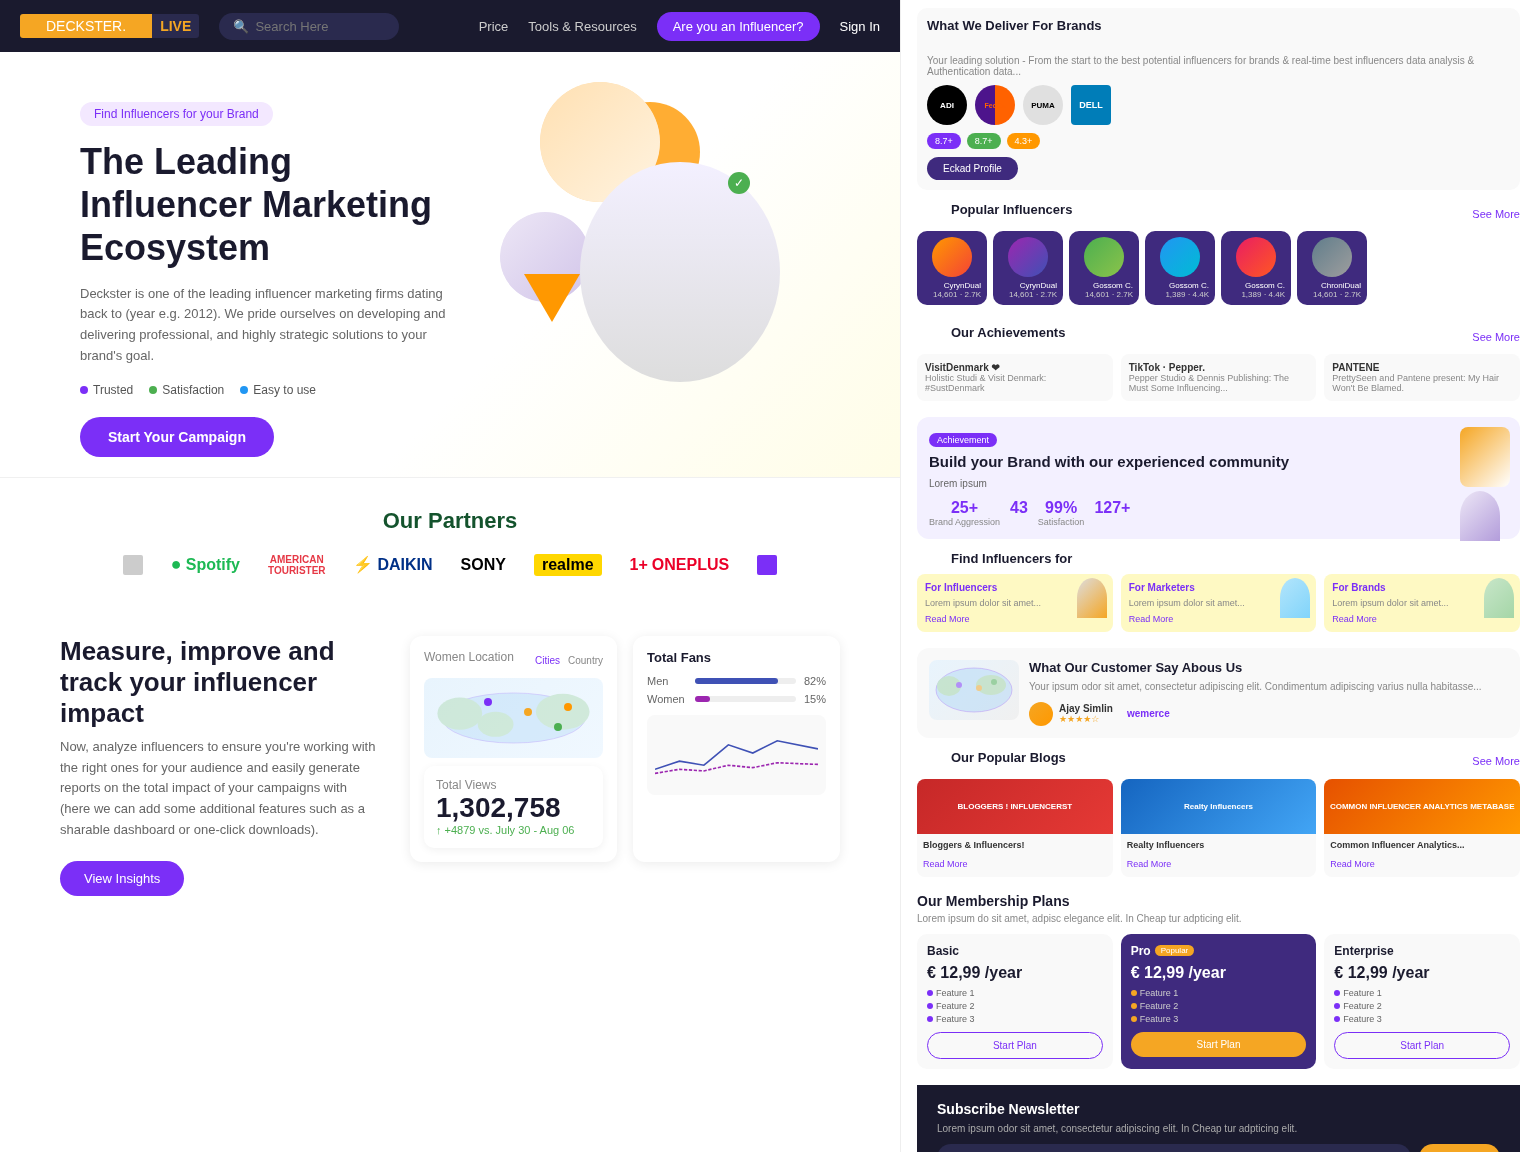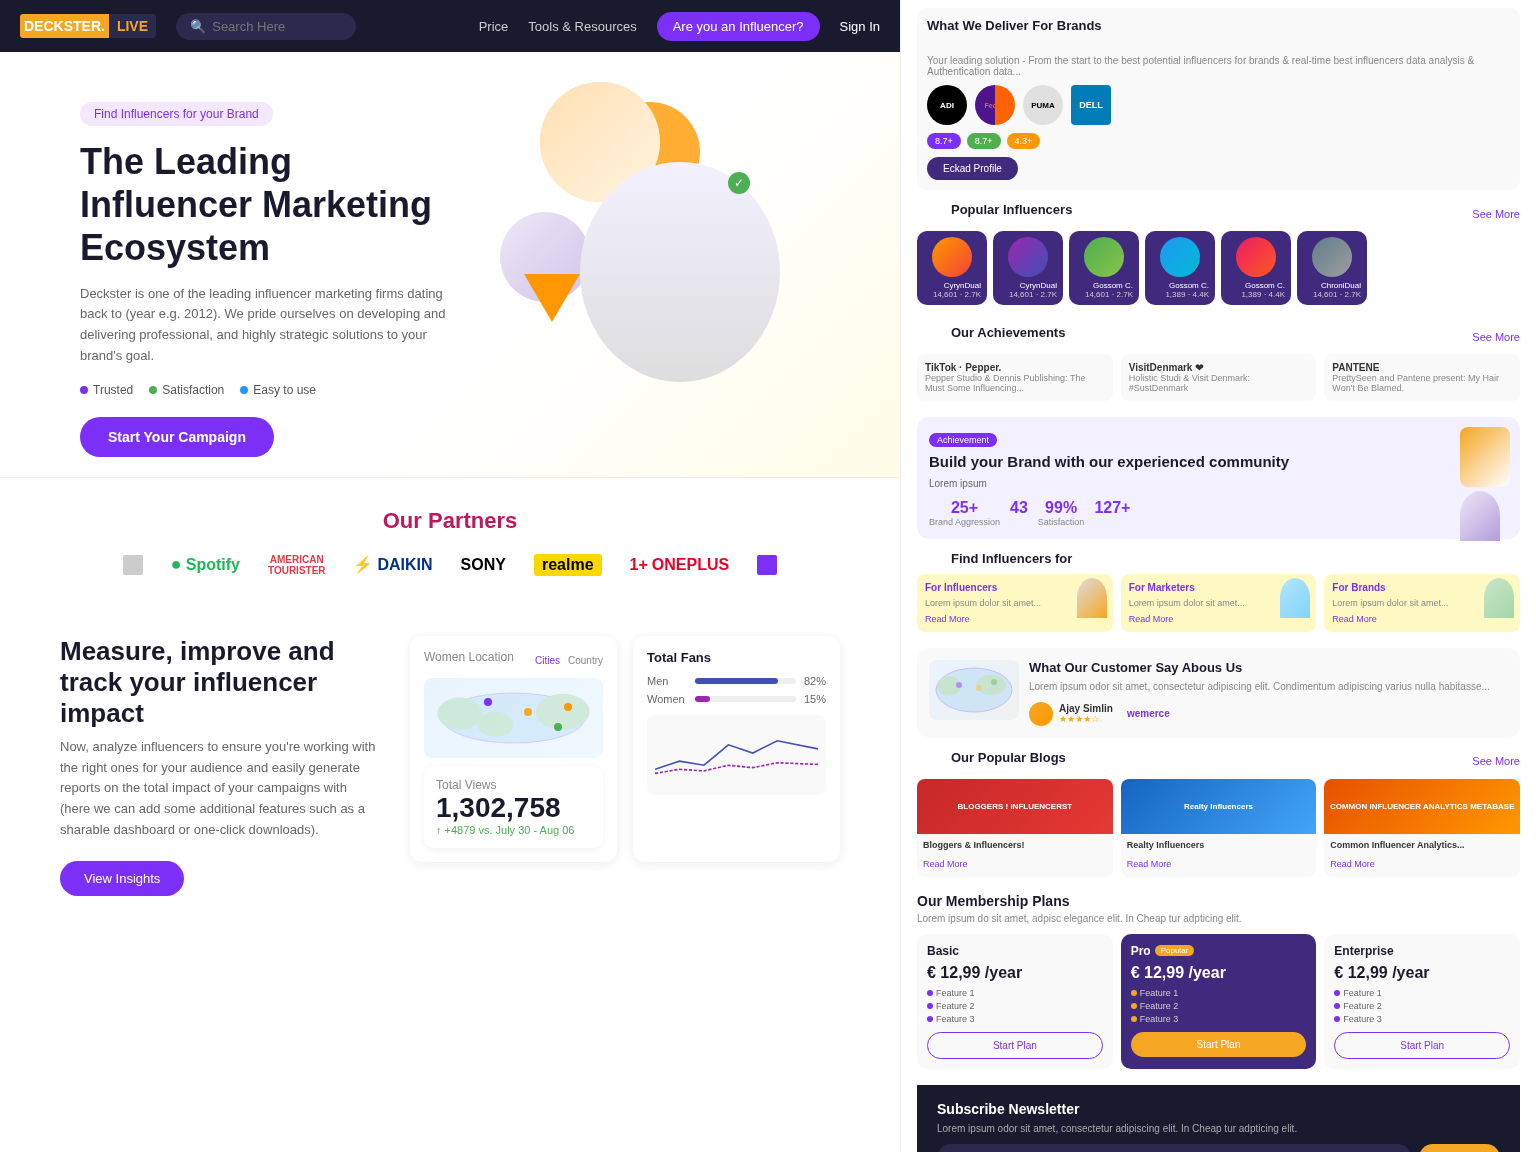--- a/index.html
+++ b/index.html
@@ -6,21 +6,21 @@
     body { font-family: 'Segoe UI', Arial, sans-serif; background: #f5f5f5; width: 1536px; min-height: 1152px; overflow-x: hidden; }
 
     
     .page-wrapper { display: flex; width: 1536px; }
     .main-col { width: 900px; background: #fff; }
     .side-col { width: 636px; background: #fff; border-left: 1px solid #eee; padding: 8px 16px; overflow-y: auto; }
 
     
     .navbar { background: #1a1a2e; height: 52px; display: flex; align-items: center; padding: 0 20px; gap: 20px; }
     .nav-brand { display: flex; align-items: center; gap: 0; }
-    .nav-brand-deck { background: #f5a623; color: #fff; padding: 4px 4px; font-weight: 700; font-size: 14px; border-radius: 3px 0 0 3px; }
+    .nav-brand-deck { background: #f5a623; color: #fff; padding: 4px 26px; font-weight: 400; font-size: 14px; border-radius: 3px 0 0 3px; }
     .nav-brand-live { color: #f5a623; font-weight: 700; font-size: 14px; background: #2a2a4e; padding: 4px 8px; border-radius: 0 3px 3px 0; }
     .nav-search { background: #2a2a4e; border: none; border-radius: 20px; padding: 6px 14px; color: #aaa; font-size: 13px; width: 180px; display: flex; align-items: center; gap: 6px; }
     .nav-search input { background: transparent; border: none; color: #aaa; font-size: 13px; outline: none; width: 140px; }
     .nav-links { display: flex; align-items: center; gap: 20px; margin-left: auto; }
     .nav-link { color: #ccc; font-size: 13px; text-decoration: none; cursor: pointer; }
     .nav-btn-influencer { background: #7b2ff7; color: #fff; padding: 7px 16px; border-radius: 20px; font-size: 13px; border: none; cursor: pointer; }
     .nav-btn-signin { color: #fff; font-size: 13px; background: transparent; border: none; cursor: pointer; }
 
     
     .hero { display: flex; padding: 30px 60px 20px 80px; min-height: 340px; position: relative; overflow: hidden; background: linear-gradient(135deg, #fff 60%, #fffde7 100%); }
@@ -38,21 +38,21 @@
     .hero-right { flex: 1; position: relative; min-height: 300px; }
     .person-circle-main { position: absolute; bottom: 20px; right: 60px; width: 200px; height: 220px; background: #f3f0ff; border-radius: 50% 50% 50% 50%; overflow: hidden; }
     .person-circle-top { position: absolute; top: 10px; right: 160px; width: 120px; height: 120px; border-radius: 50%; background: #ffe0b2; overflow: hidden; }
     .person-circle-mid { position: absolute; top: 140px; right: 230px; width: 90px; height: 90px; border-radius: 50%; background: #ede7f6; overflow: hidden; }
     .stat-bubble { position: absolute; background: #7b2ff7; color: #fff; border-radius: 12px; padding: 6px 12px; font-size: 11px; text-align: center; top: 140px; right: 120px; }
     .stat-bubble .num { font-size: 18px; font-weight: 800; }
     .orange-triangle { position: absolute; bottom: 80px; right: 260px; width: 0; height: 0; border-left: 28px solid transparent; border-right: 28px solid transparent; border-top: 48px solid #ff9800; }
 
     
     .partners { padding: 30px 60px; text-align: center; border-top: 1px solid #f0f0f0; }
-    .partners-title { font-size: 22px; font-weight: 700; color: #be185d; margin-bottom: 20px; }
+    .partners-title { font-size: 22px; font-weight: 700; color: #14532d; margin-bottom: 20px; }
     .partners-logos { display: flex; align-items: center; justify-content: center; gap: 28px; flex-wrap: wrap; }
     .partner-logo { font-size: 16px; font-weight: 800; color: #333; display: flex; align-items: center; gap: 4px; }
     .spotify-logo { color: #1db954; }
     .at-logo { color: #e63946; }
     .daikin-logo { color: #003087; }
     .sony-logo { color: #000; }
     .realme-logo { background: #ffd700; padding: 2px 8px; border-radius: 3px; color: #000; }
     .oneplus-logo { color: #eb0028; }
 
     
@@ -420,26 +420,26 @@
       </div>
     </div>
 
     <div class="side-section">
       <div class="side-header-row">
         <span class="side-section-title">Our Achievements</span>
         <span class="see-more">See More</span>
       </div>
       <div class="achievement-cards">
         <div class="ach-card">
+          <div class="ach-brand">VisitDenmark ❤</div>
+          <div class="ach-desc">Holistic Studi &amp; Visit Denmark: #SustDenmark</div>
+        </div>
+        <div class="ach-card">
           <div class="ach-brand">TikTok · Pepper.</div>
           <div class="ach-desc">Pepper Studio &amp; Dennis Publishing: The Must Some Influencing...</div>
-        </div>
-        <div class="ach-card">
-          <div class="ach-brand">VisitDenmark ❤</div>
-          <div class="ach-desc">Holistic Studi &amp; Visit Denmark: #SustDenmark</div>
         </div>
         <div class="ach-card">
           <div class="ach-brand">PANTENE</div>
           <div class="ach-desc">PrettySeen and Pantene present: My Hair Won't Be Blamed.</div>
         </div>
       </div>
     </div>
 
     <div class="build-section">
       <div class="build-img">
@@ -499,21 +499,21 @@
             <ellipse cx="20" cy="26" rx="12" ry="10" fill="#a5d6a7"></ellipse>
             <ellipse cx="62" cy="25" rx="15" ry="10" fill="#a5d6a7"></ellipse>
             <circle cx="30" cy="25" r="3" fill="#7b2ff7"></circle>
             <circle cx="50" cy="28" r="3" fill="#f5a623"></circle>
             <circle cx="65" cy="22" r="3" fill="#4caf50"></circle>
           </svg>
         </div>
       </div>
       <div class="customer-content">
         <div class="customer-title">What Our Customer Say Abous Us</div>
-        <div class="customer-desc">Lorem ipsum odor sit amet, consectetur adipiscing elit. Condimentum adipiscing varius nulla habitasse...</div>
+        <div class="customer-desc">Your ipsum odor sit amet, consectetur adipiscing elit. Condimentum adipiscing varius nulla habitasse...</div>
         <div class="reviewer">
           <div class="reviewer-avatar" style="background:linear-gradient(135deg,#f5a623,#ff9800);"></div>
           <div>
             <div class="reviewer-name">Ajay Simlin</div>
             <div class="stars">★★★★☆</div>
           </div>
           <div style="margin-left:8px; font-size:10px; color:#7b2ff7; font-weight:700;">wemerce</div>
         </div>
       </div>
     </div>

